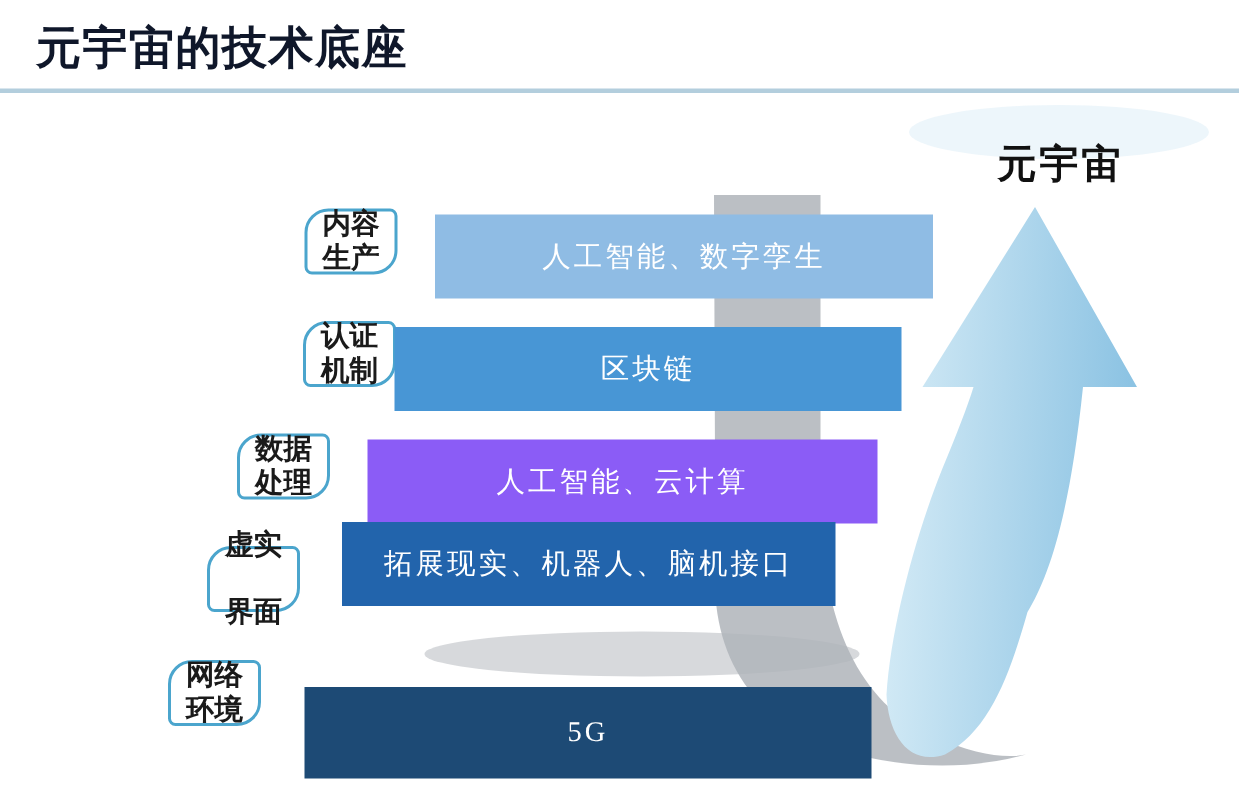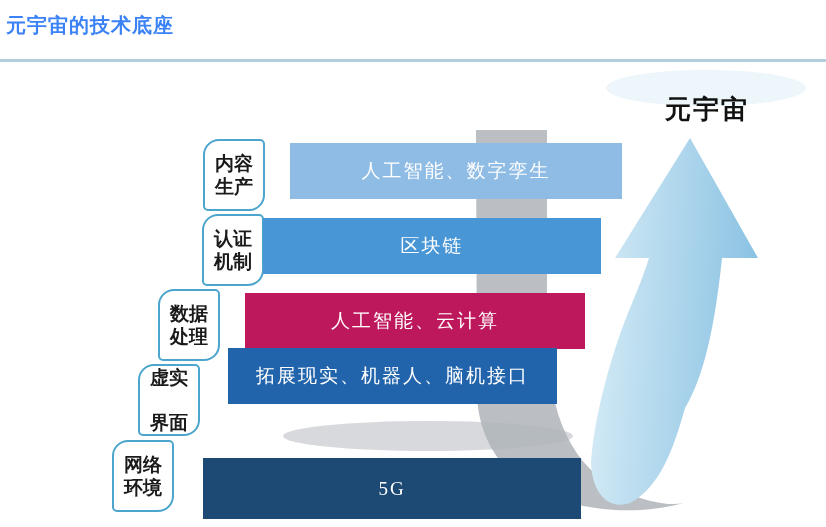--- a/index.html
+++ b/index.html
@@ -1,33 +1,33 @@
 <!DOCTYPE html>
 <html><head>
 <meta charset="utf-8">
 <style>
   html,body{margin:0;padding:0;background:#fff;}
   .canvas{
     position:relative;width:826px;height:527px;background:#ffffff;
     font-family:"Liberation Sans","DejaVu Sans",sans-serif;overflow:hidden;
   }
   .page-title{
-    position:absolute;left:6px;top:12px;margin:0;
-    font-size:20px;font-weight:800;letter-spacing:1px;color:#3b82f6;
+    position:absolute;left:24px;top:12px;margin:0;
+    font-size:30px;font-weight:800;letter-spacing:1px;color:#0f172a;
   }
   .title-underline{
     position:absolute;left:0;top:59px;width:826px;height:3px;
   }
   .arrow-svg{position:absolute;left:0;top:0;width:826px;height:527px;}
   .arrow-label{
     position:absolute;left:652px;top:92px;width:110px;text-align:center;
     font-size:26px;font-weight:800;letter-spacing:2px;color:#111;
   }
   .label-box{
-    position:absolute;width:62px;height:72px;box-sizing:border-box;
+    position:absolute;width:62px;height:44px;box-sizing:border-box;
     background:#fff;border:2px solid #4BA5CD;border-radius:16px 5px 16px 5px;
     display:flex;flex-direction:column;align-items:center;justify-content:center;
     font-size:19px;font-weight:600;color:#1a1a1a;line-height:1.22;
   }
   .layer-bar{
     position:absolute;display:flex;align-items:center;justify-content:center;
     color:#fff;font-size:19px;letter-spacing:2px;font-weight:500;
   }
   
   .box-r1{left:203px;top:139px;}  .bar-r1{left:290px;top:143px;width:332px;height:56px;}
@@ -76,21 +76,21 @@
     <span>机制</span>
   </div>
   <div class="layer-bar bar-r2" style="background: rgb(72, 150, 213);">
     <span>区块链</span>
   </div>
 
   <div class="label-box box-r3" style="border-color: rgb(75, 165, 205);">
     <span>数据</span>
     <span>处理</span>
   </div>
-  <div class="layer-bar bar-r3" style="background: #be185d;">
+  <div class="layer-bar bar-r3" style="background: #8b5cf6;">
     <span>人工智能、云计算</span>
   </div>
 
   <div class="label-box box-r4" style="border-color: rgb(75, 165, 205); gap: 22px;">
     <span>虚实</span>
     <span>界面</span>
   </div>
   <div class="layer-bar bar-r4" style="background: rgb(34, 100, 172);">
     <span>拓展现实、机器人、脑机接口</span>
   </div>

